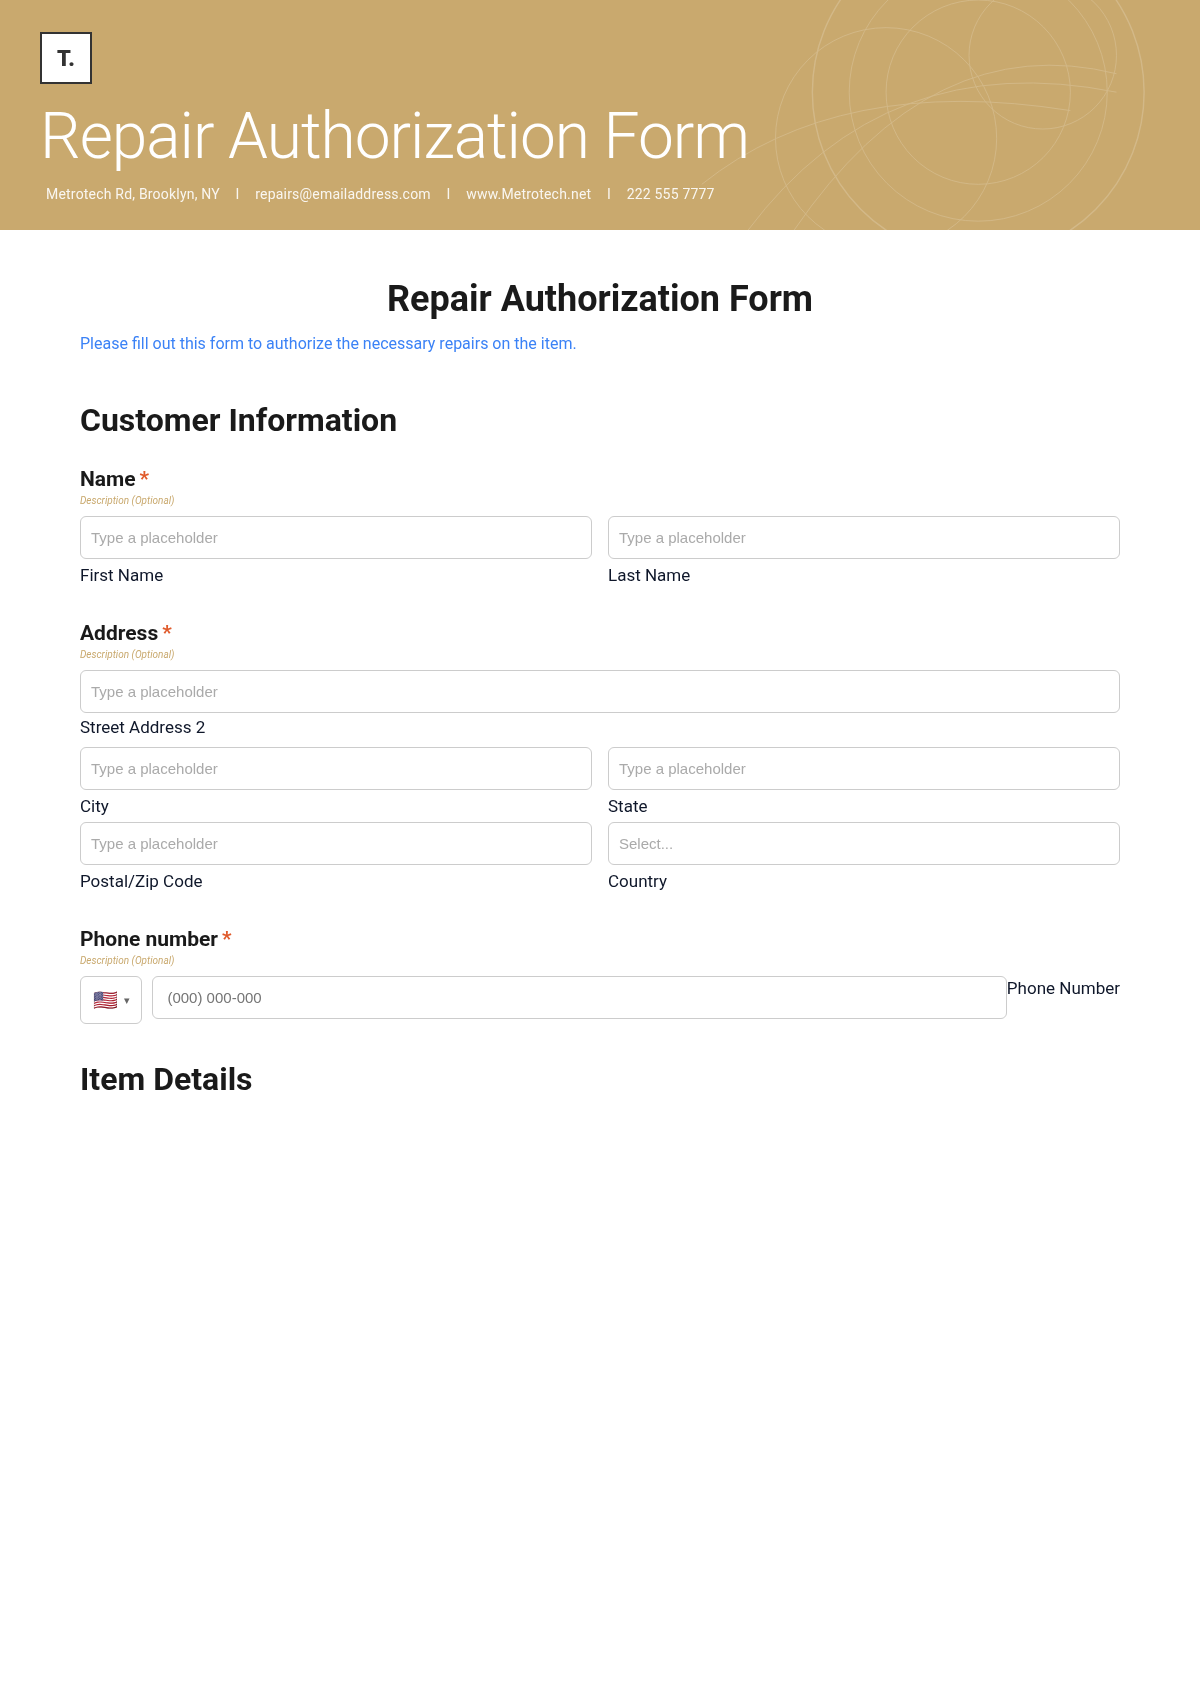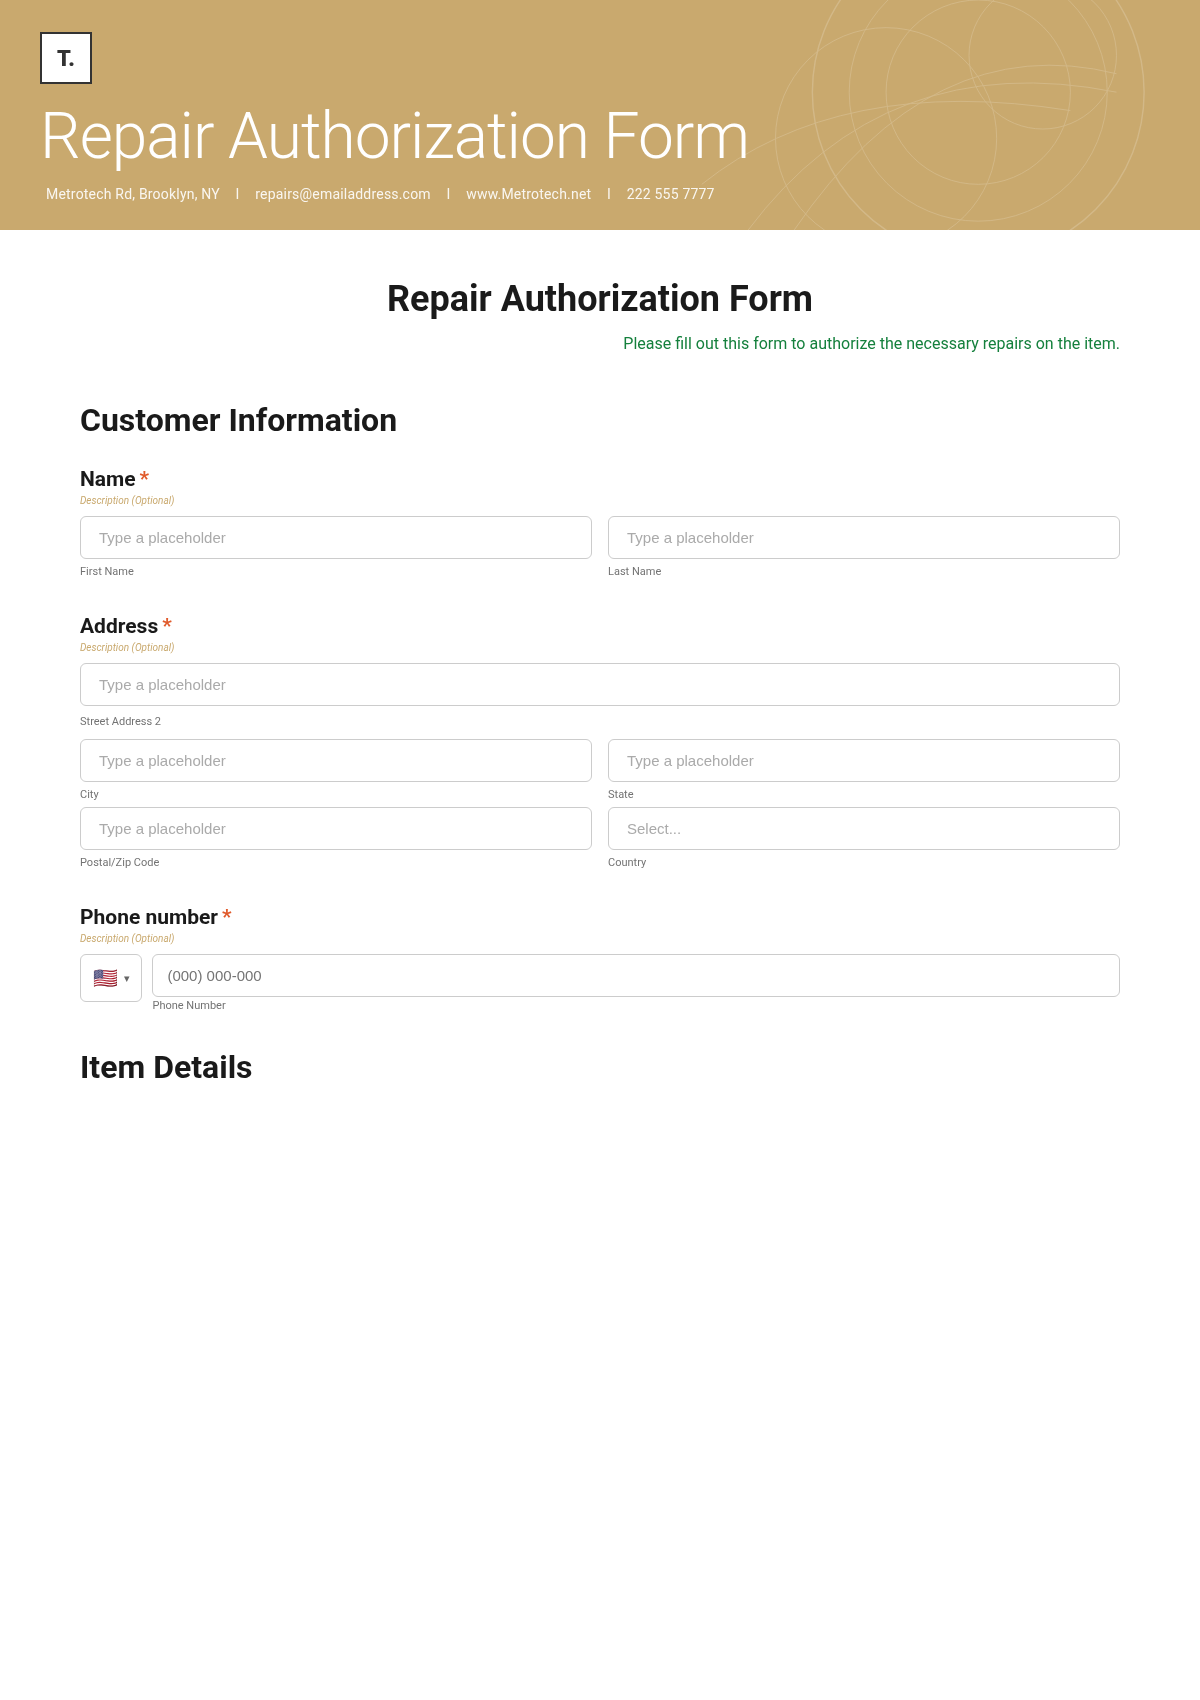--- a/index.html
+++ b/index.html
@@ -72,22 +72,22 @@
 
     .form-title {
       font-size: 36px;
       font-weight: 700;
       text-align: center;
       margin-bottom: 14px;
       color: #1a1a1a;
     }
     .form-subtitle {
       font-size: 16px;
-      text-align: right;
-      color: #15803d;
+      text-align: left;
+      color: #3b82f6;
       margin-bottom: 48px;
     }
 
     .section-title {
       font-size: 32px;
       font-weight: 700;
       color: #1a1a1a;
       margin-bottom: 28px;
       border-bottom: none;
     }
@@ -124,35 +124,35 @@
 
     .field-col {
       flex: 1;
       display: flex;
       flex-direction: column;
     }
 
     .field-input {
       border: 1px solid #ccc;
       border-radius: 6px;
-      padding: 12px 18px;
+      padding: 12px 10px;
       font-size: 15px;
       color: #888;
       background: #fff;
       outline: none;
       width: 100%;
       margin-bottom: 4px;
     }
     .field-input::placeholder {
       color: #aaa;
     }
 
     .field-sublabel {
-      font-size: 11px;
-      color: #737373;
+      font-size: 17px;
+      color: #0f172a;
       margin-top: 2px;
     }
 
     .field-single {
       margin-bottom: 10px;
     }
 
     
     .phone-row {
       display: flex;
@@ -287,21 +287,21 @@
       <div class="field-label">
         <span>Phone number</span>
         <span class="required">*</span>
       </div>
       <div class="field-description">Description (Optional)</div>
       <div class="phone-row">
         <button class="phone-flag-btn">
           <span class="flag">🇺🇸</span>
           <span class="chevron">▾</span>
         </button>
-        <div style="flex:1;display:flex;flex-direction:column;">
+        <div style="flex:1;display:flex;">
           <input class="phone-input" type="tel" placeholder="(000) 000-000" style="">
           <span class="field-sublabel">Phone Number</span>
         </div>
       </div>
     </div>
 
   </div>
 
   <div>
     <h2 class="section-title">Item Details</h2>

